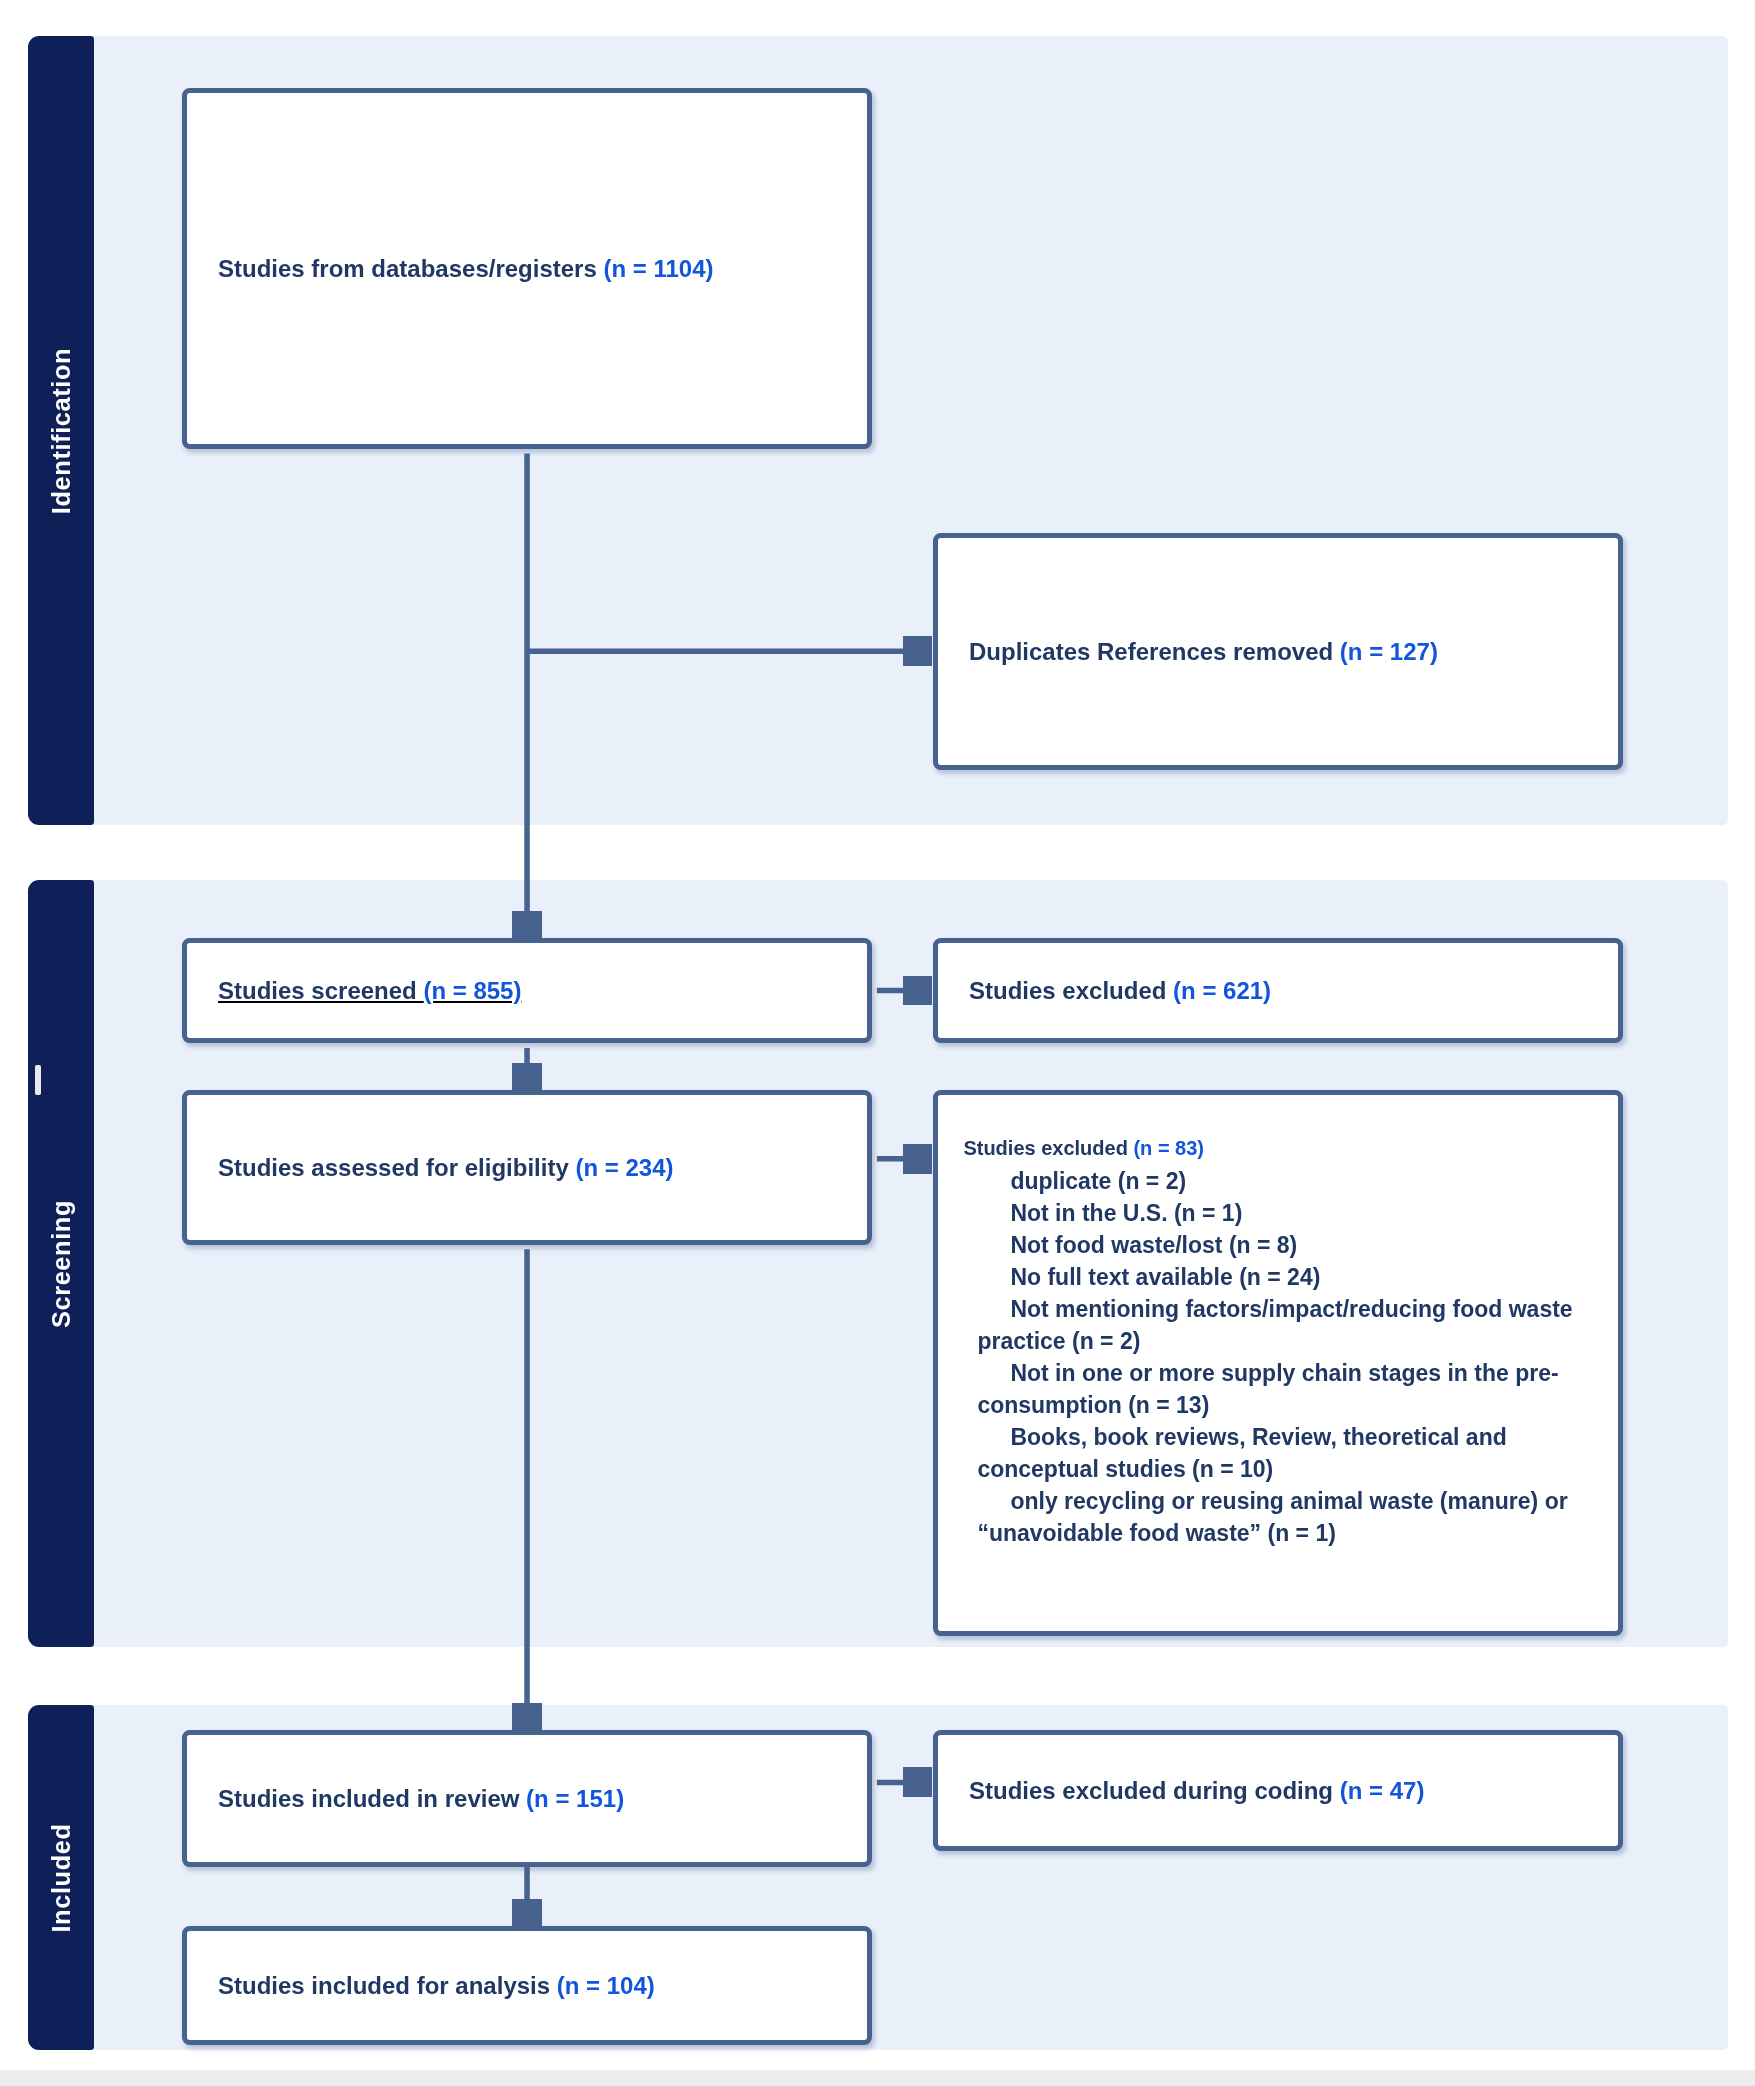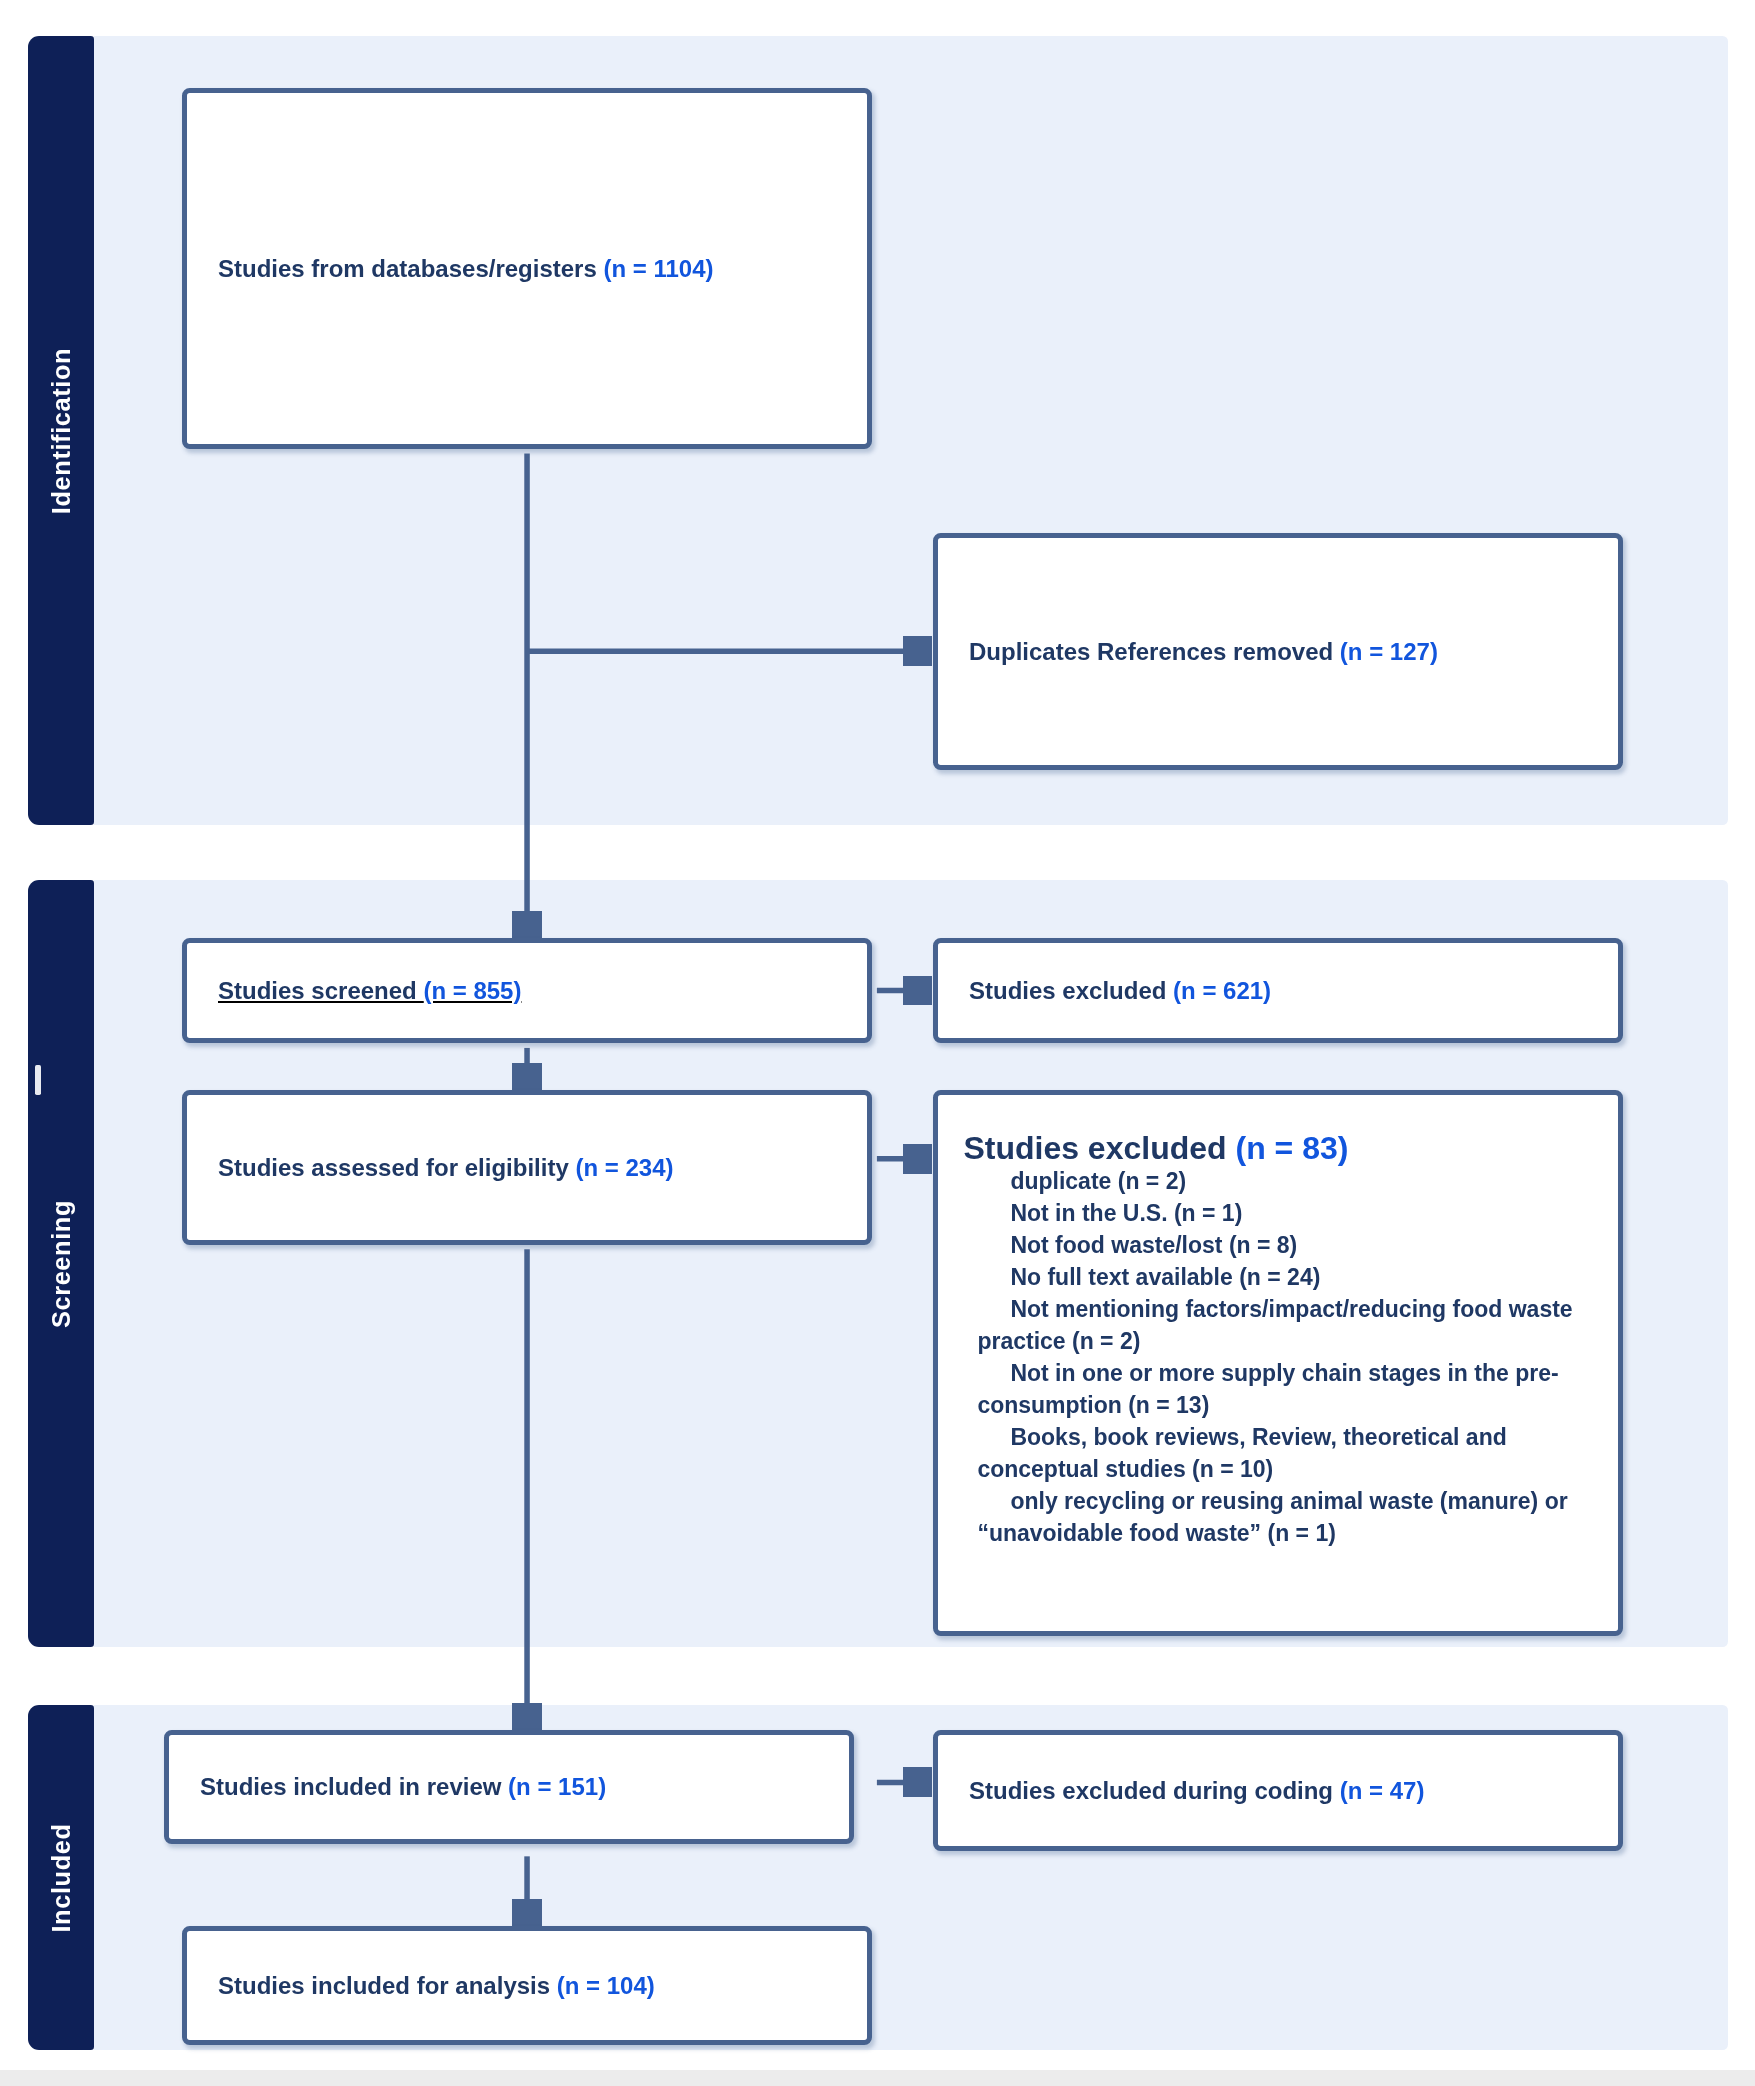--- a/index.html
+++ b/index.html
@@ -35,21 +35,21 @@
     display:flex;align-items:center;
   }
   .node-label{
     margin:0;padding-left:31px;font-size:24px;color:#1f3864;
     font-weight:600;white-space:nowrap;
   }
   .node-label .n,.list-head .n{color:#1155dd;font-weight:700;}
   
   .node--list{display:block;align-items:flex-start;padding:36px 21px 0 25.4px;}
   .list-head{
-    margin:0;font-size:32px;color:#1f3864;font-weight:600;line-height:34px;
+    margin:0;font-size:20px;color:#1f3864;font-weight:600;line-height:34px;
   }
   .reasons p{
     margin:0 0 0 14px;text-indent:33px;font-size:23px;line-height:32px;
     color:#1f3864;font-weight:600;
   }
   
   .arrows{position:absolute;left:0;top:0;pointer-events:none;}
   .arrows path{stroke:#47628f;stroke-width:10;fill:none;}
   .bottom-strip{
     position:absolute;left:0;top:2070px;width:1756px;height:16.6px;background:#ececec;
@@ -126,21 +126,21 @@
         <p class="reason">Not in the U.S. (n = 1)</p>
         <p class="reason">Not food waste/lost (n = 8)</p>
         <p class="reason">No full text available (n = 24)</p>
         <p class="reason">Not mentioning factors/impact/reducing food waste practice (n = 2)</p>
         <p class="reason">Not in one or more supply chain stages in the pre-consumption (n = 13)</p>
         <p class="reason">Books, book reviews, Review, theoretical and conceptual studies (n = 10)</p>
         <p class="reason">only recycling or reusing animal waste (manure) or “unavoidable food waste” (n = 1)</p>
       </div>
   </div>
 
-  <div class="node" style="left:164px;top:1730px;width:690px;height:114px;">
+  <div class="node" style="left:182px;top:1730px;width:690px;height:137px;">
     <p class="node-label"><span>Studies included in review </span><span class="n">(n = 151)</span></p>
   </div>
 
   <div class="node" style="left:933px;top:1730px;width:690px;height:121px;">
     <p class="node-label"><span>Studies excluded during coding </span><span class="n">(n = 47)</span></p>
   </div>
 
   <div class="node" style="left:174px;top:1926px;width:690px;height:119px;margin-left:8px;">
     <p class="node-label"><span>Studies included for analysis </span><span class="n">(n = 104)</span></p>
   </div>

